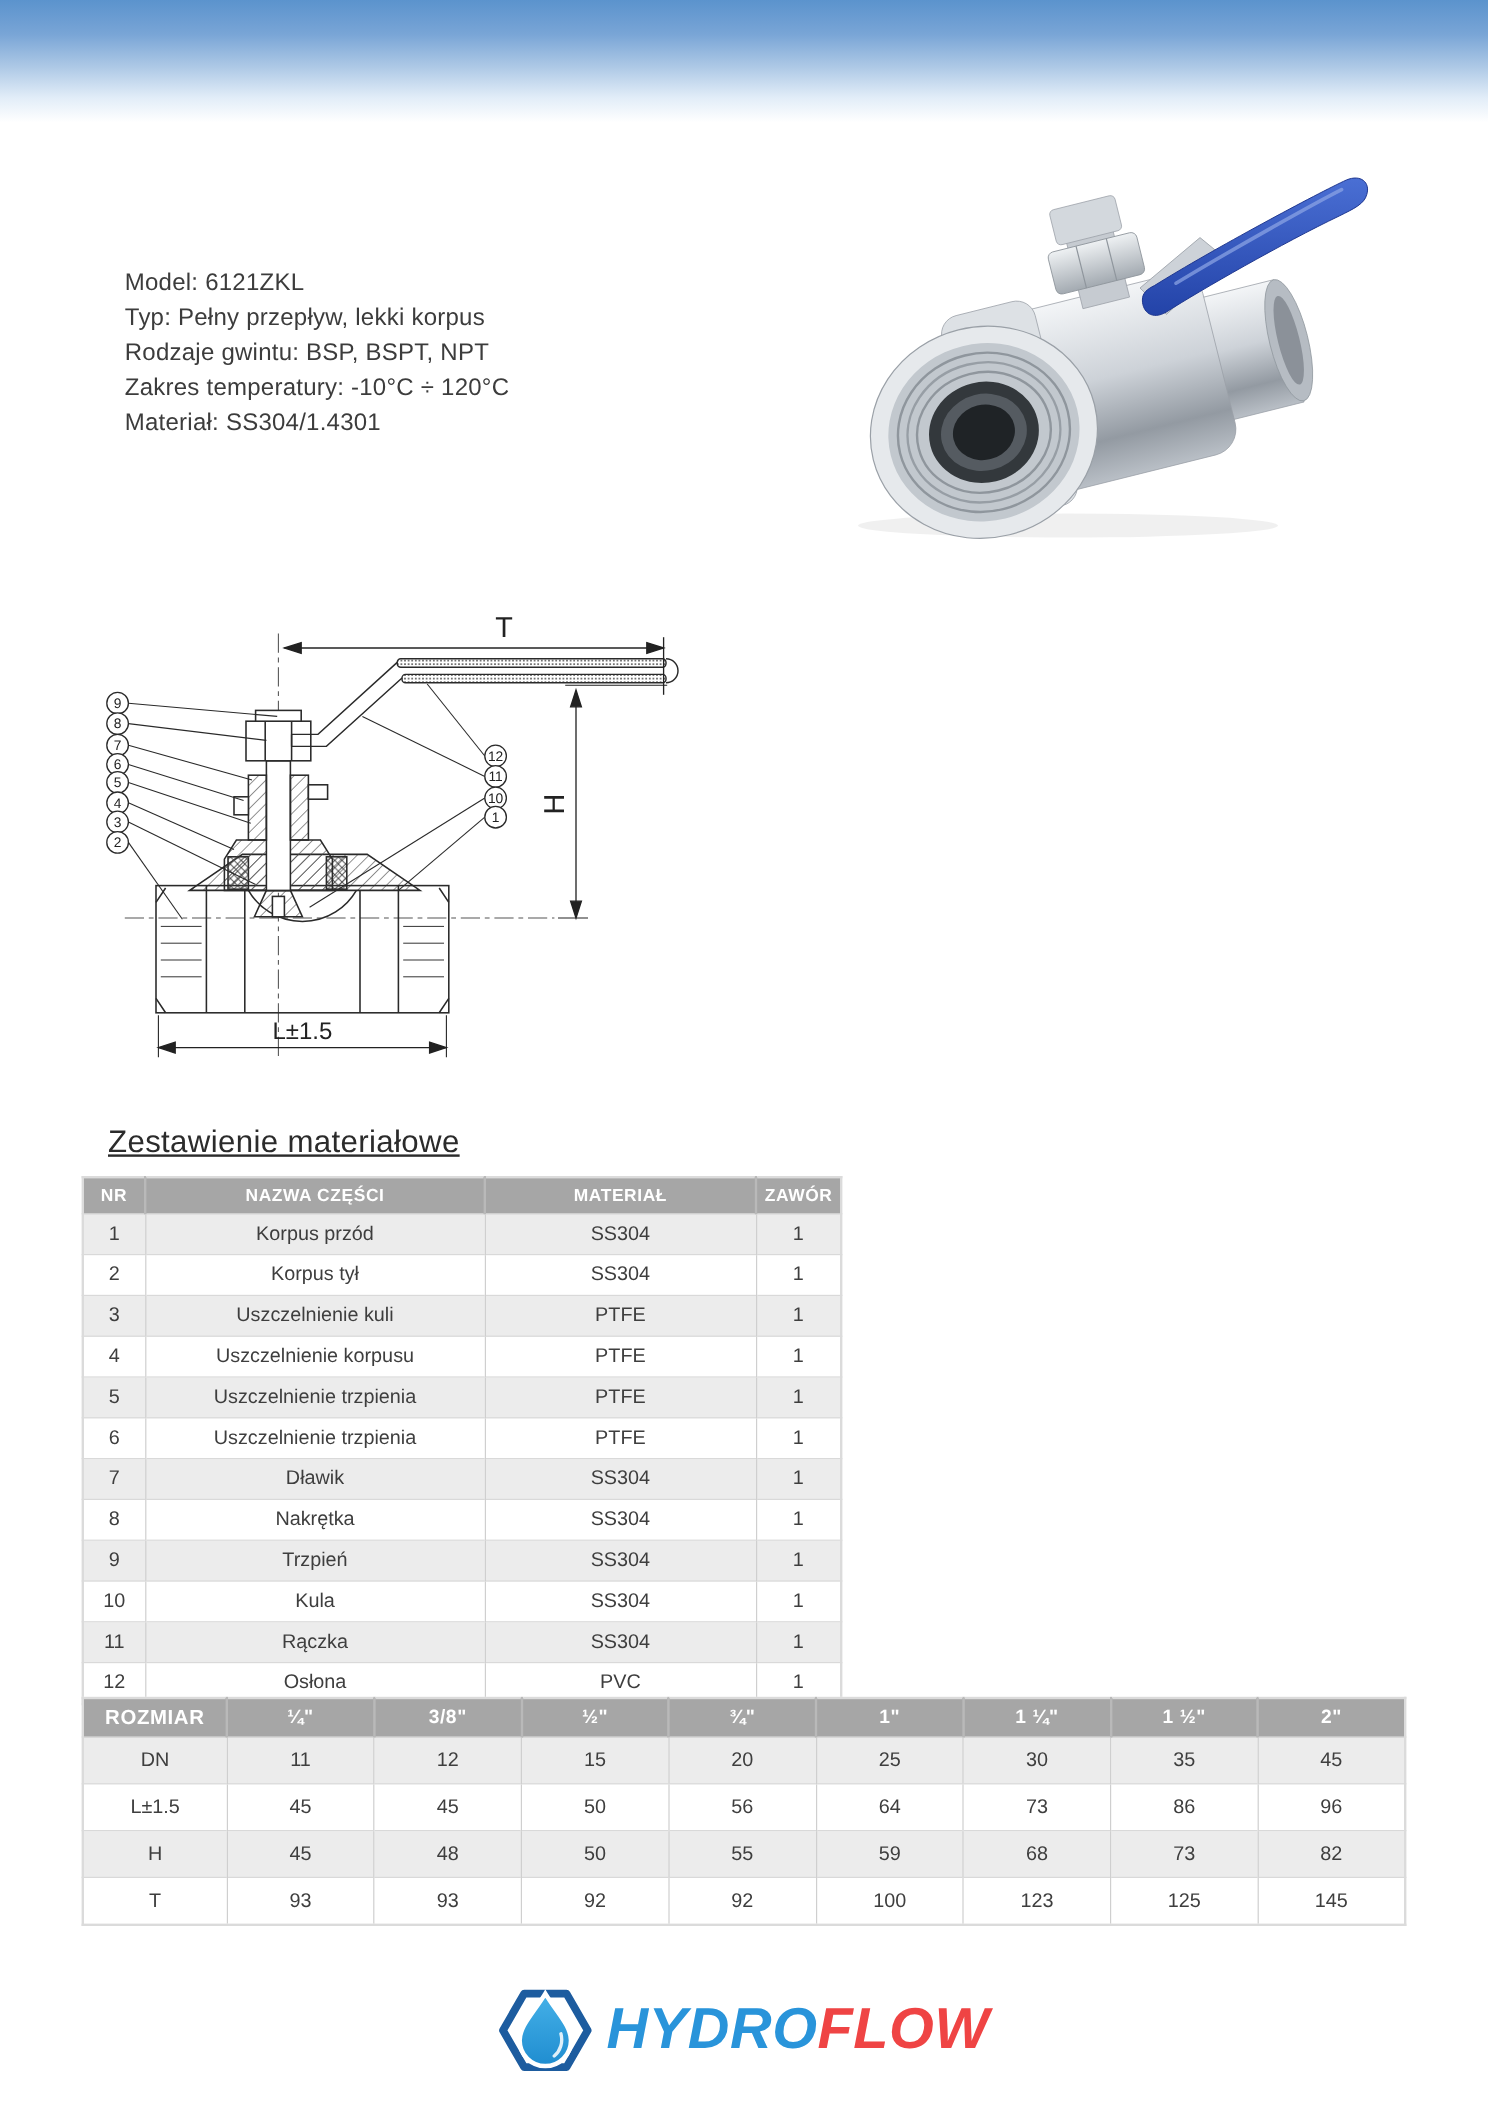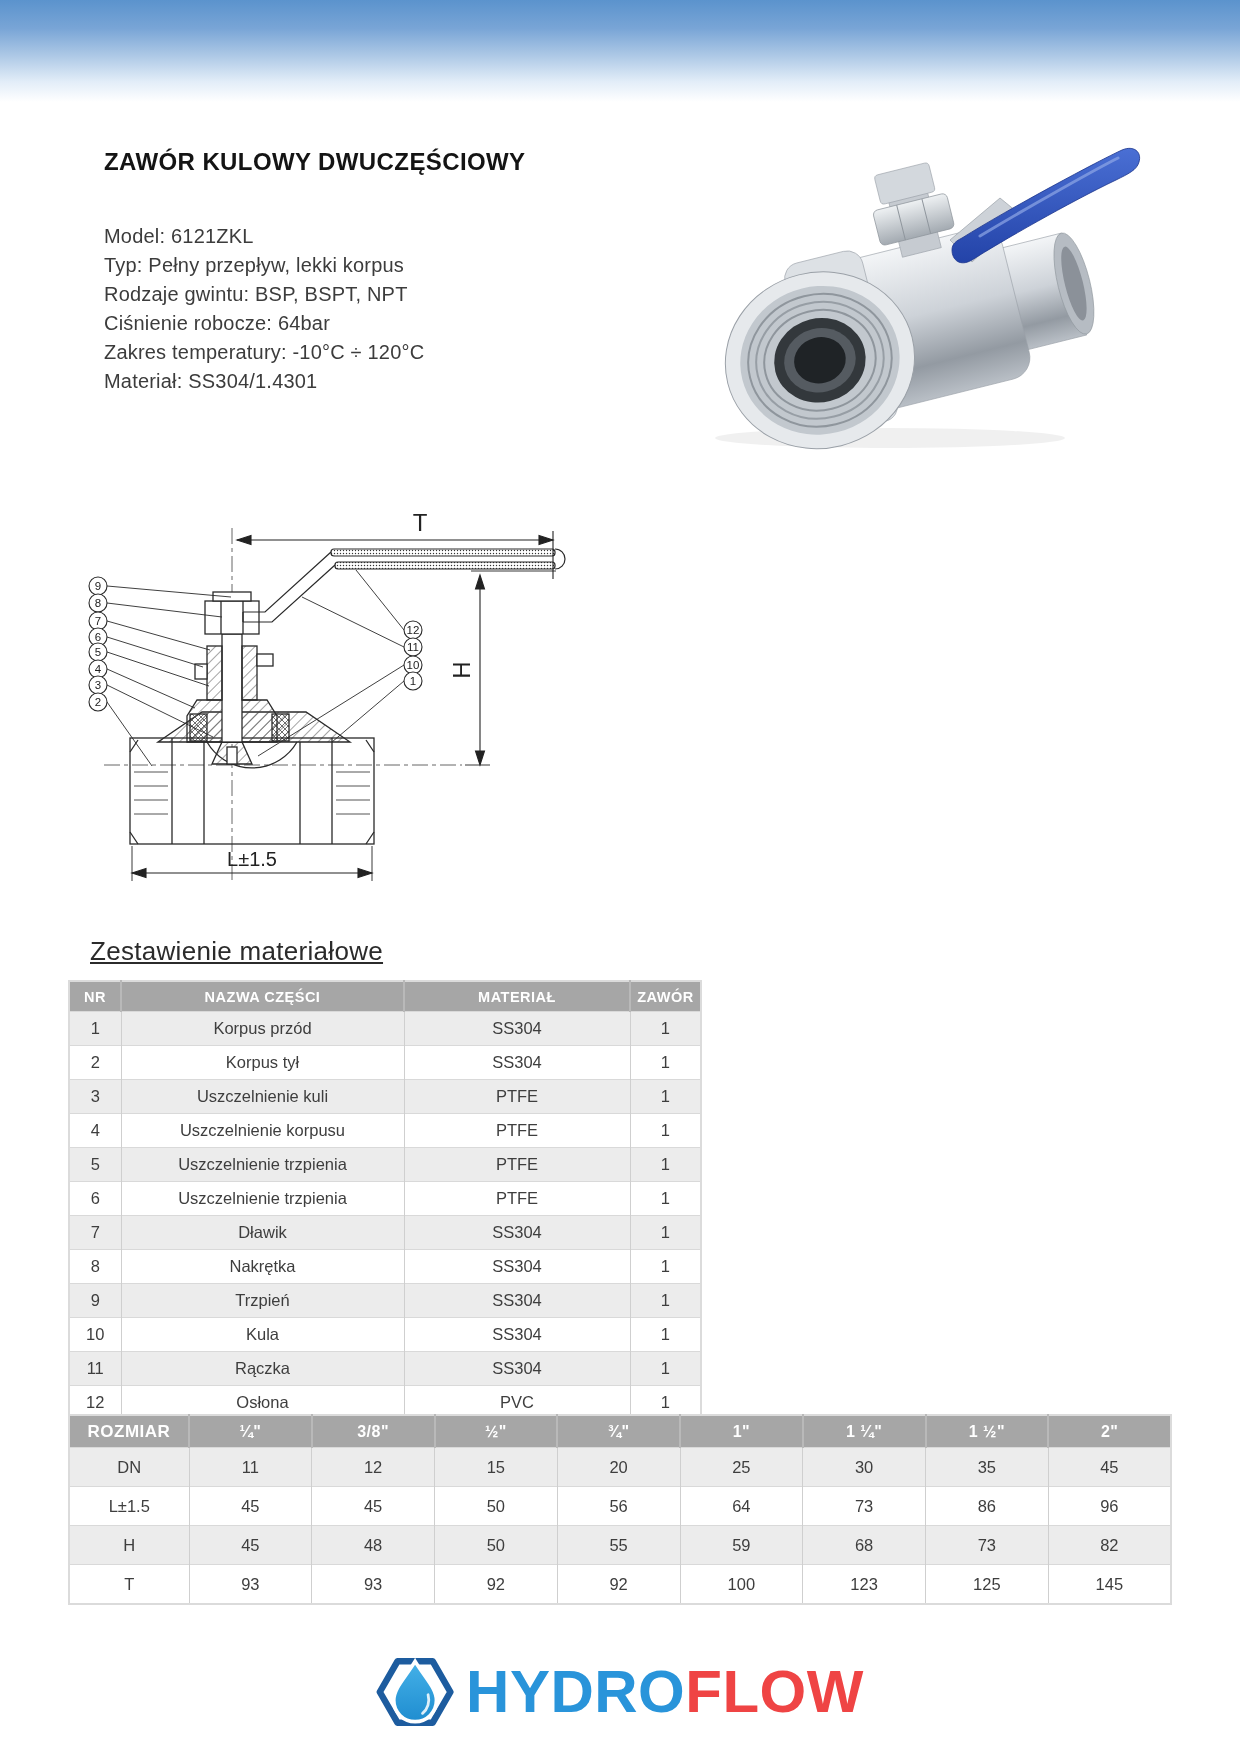--- a/index.html
+++ b/index.html
@@ -43,39 +43,37 @@
   }
   .data-table td:first-child{border-left:none;}
   .materials td{height:31px;}
   .sizes td{height:36px;}
   .data-table tbody tr:nth-child(odd){background:#ececec;}
   .data-table tbody tr:nth-child(even){background:#ffffff;}
   .footer-logo{
     position:absolute;left:50%;top:1650px;transform:translateX(-50%);
     display:flex;align-items:center;gap:12px;
   }
-  .logo-word{font-size:60px;font-weight:700;letter-spacing:.5px;line-height:1;}
+  .logo-word{font-size:48px;font-weight:700;letter-spacing:.5px;line-height:1;font-style:italic;}
   .logo-word.light{color:#2994da;}
   .logo-word.dark{color:#ef4444;}
   .dimtext{font-family:"Liberation Sans",sans-serif;fill:#222;}
 </style>
 </head>
 <body>
 
 <div class="page">
 
   <div class="top-band"></div>
 
-  <div class="doc-title">ZAWÓR KULOWY DWUCZĘŚCIOWY</div>
 
   <div class="specs">
     <div>Model: 6121ZKL</div>
     <div>Typ: Pełny przepływ, lekki korpus</div>
     <div>Rodzaje gwintu: BSP, BSPT, NPT</div>
-    <div>Ciśnienie robocze: 64bar</div>
     <div>Zakres temperatury: -10°C ÷ 120°C</div>
     <div>Materiał: SS304/1.4301</div>
   </div>
 
   <svg class="photo-svg" width="500" height="360" viewBox="0 0 500 360">
     <defs>
       <linearGradient id="metalBody" x1="0" y1="0" x2="0" y2="1">
         <stop offset="0" stop-color="#f3f5f7"></stop>
           <stop offset="0.45" stop-color="#cdd2d8"></stop>
         <stop offset="0.78" stop-color="#939aa2"></stop>

